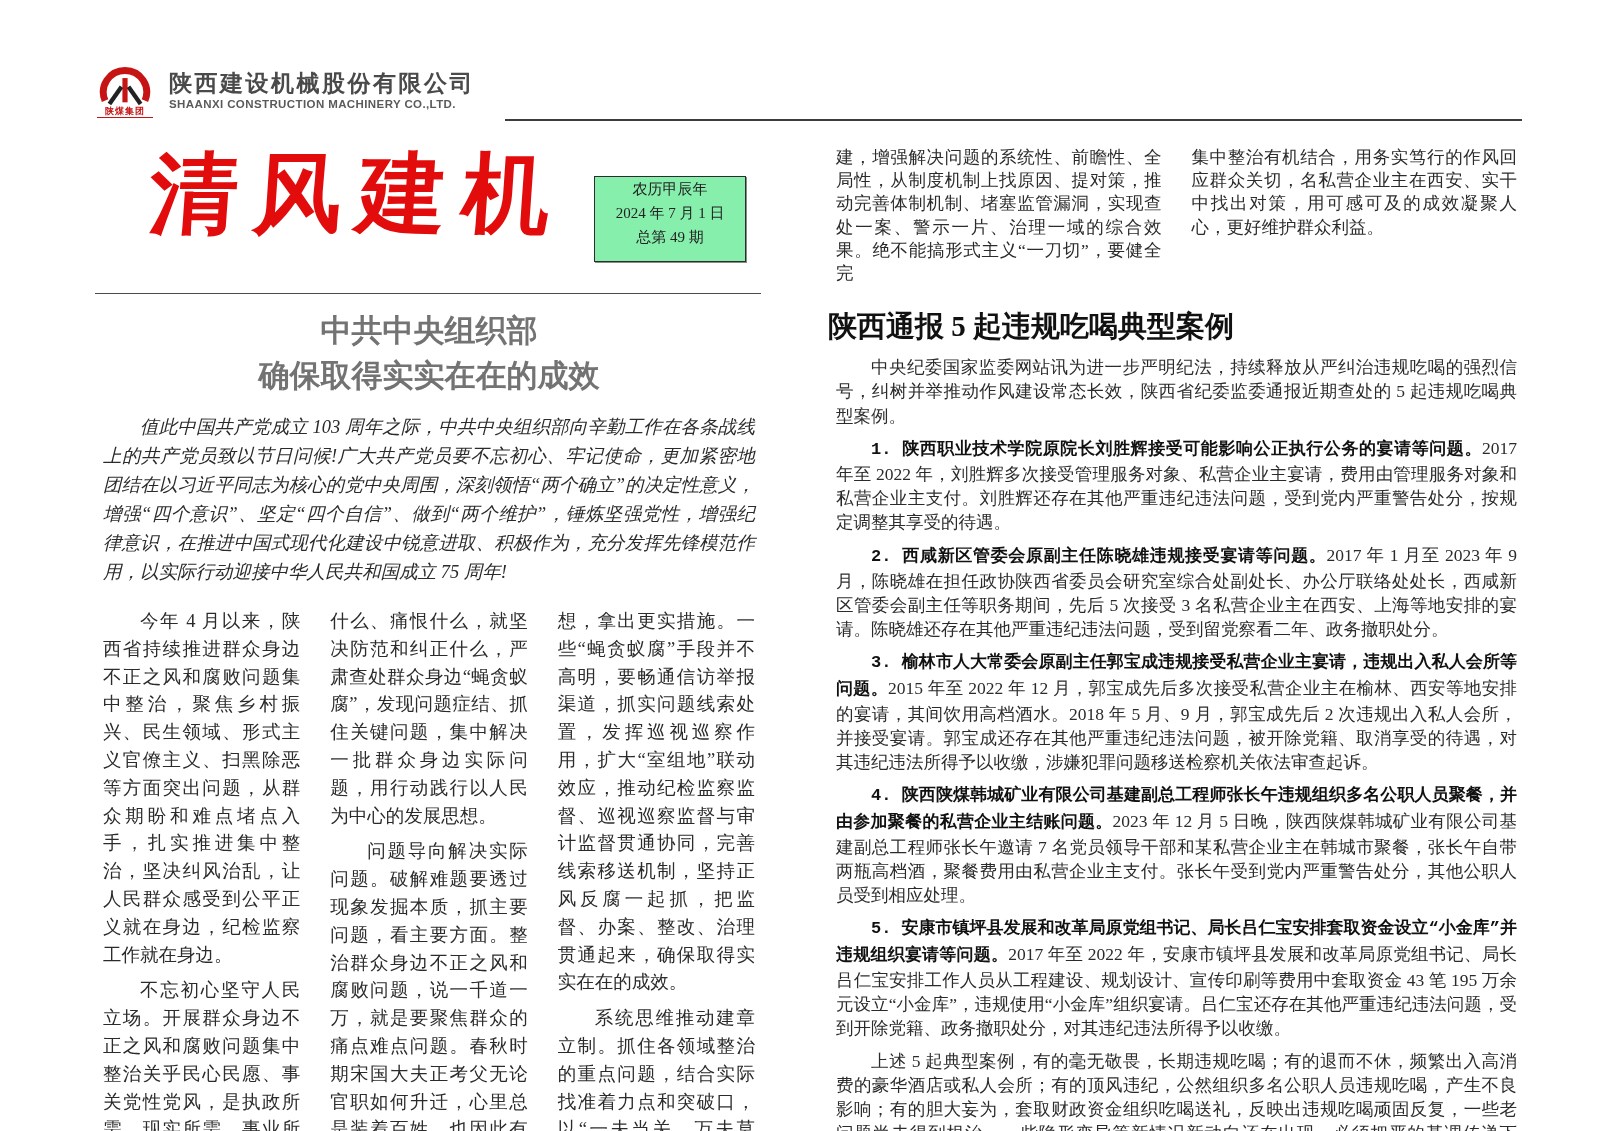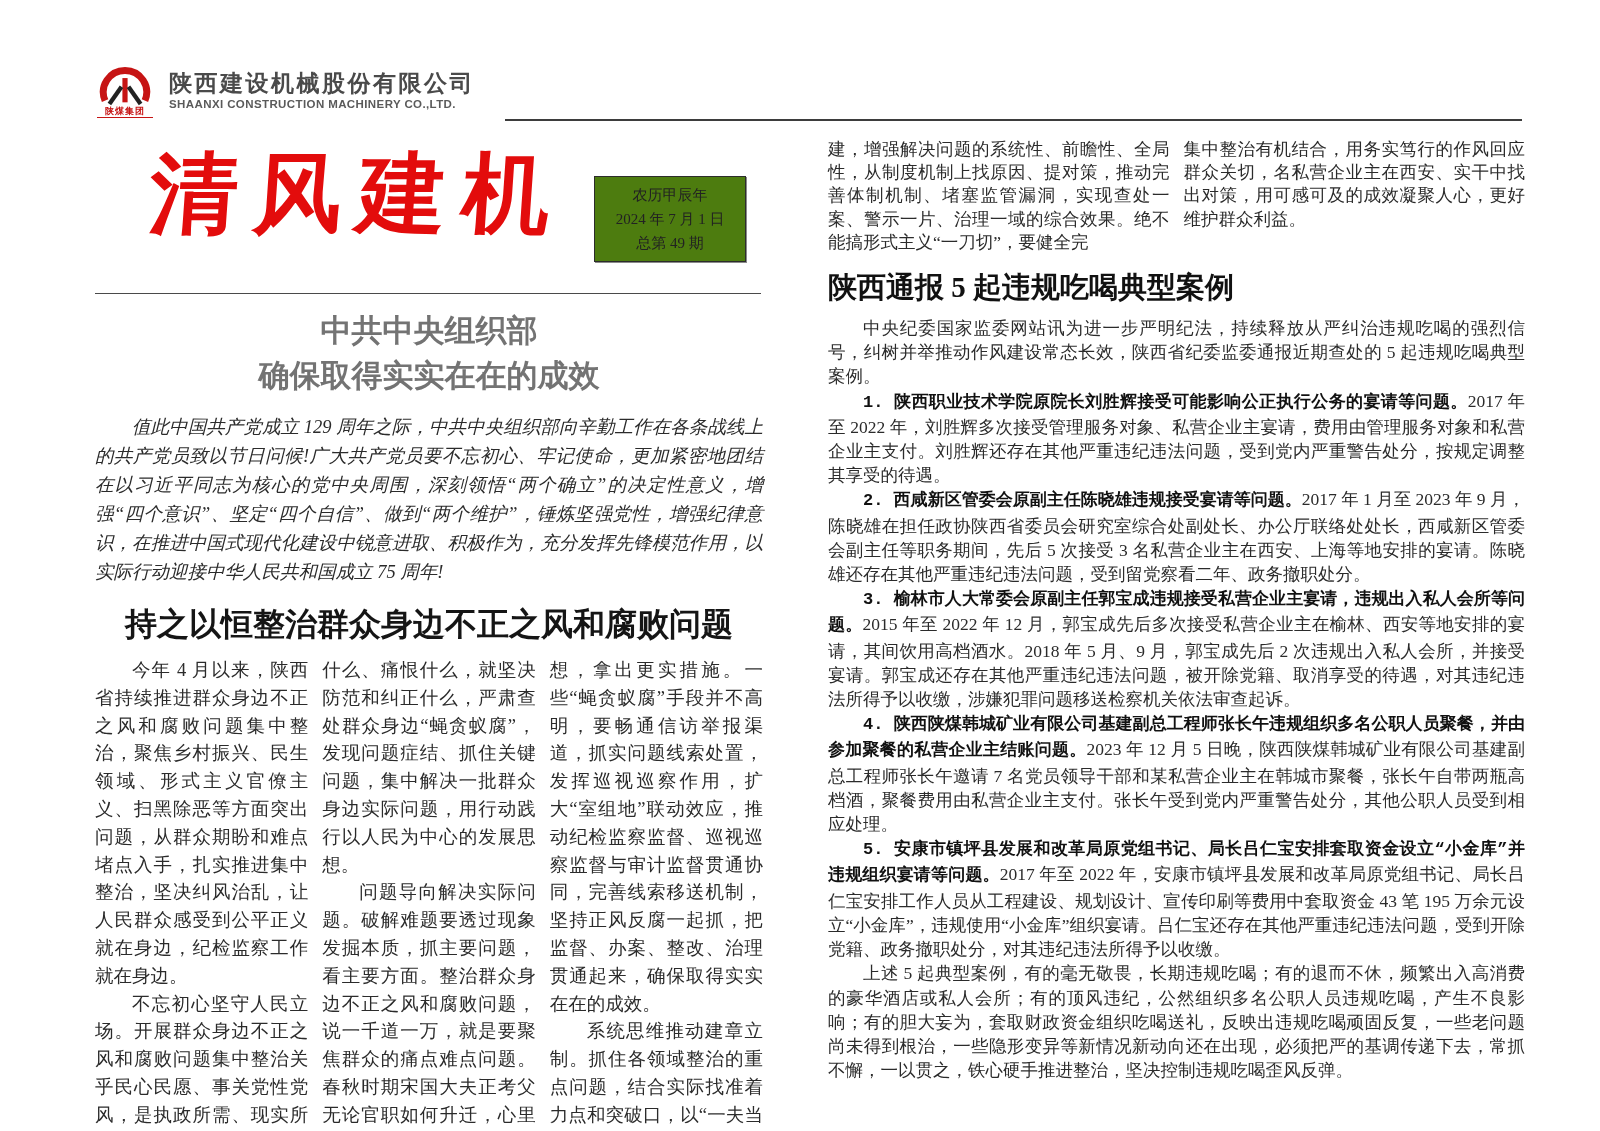--- a/index.html
+++ b/index.html
@@ -20,26 +20,26 @@
   .header-rule{position:absolute;top:119px;left:505px;width:1017px;border-top:2px solid #3d3d3d;}
   
   .masthead-title{
     position:absolute;top:140px;left:150px;
     font-size:88px;font-weight:bold;color:#e30c0c;letter-spacing:16px;
     line-height:110px;transform:skewX(-4deg);white-space:nowrap;
   }
   .issue-box{
     position:absolute;top:176px;left:594px;width:150px;height:84px;
     border:1.5px solid #2c2c2c;box-shadow:1px 1px 0 #8a8a8a;
-    display:flex;flex-direction:column;justify-content:center;align-items:center;
-    font-size:15px;line-height:24px;color:#222;background:#4d7c0f;
+    display:flex;flex-direction:column;align-items:center;
+    font-size:15px;line-height:24px;color:#222;background:#86efac;
   }
   .mid-rule{position:absolute;top:293px;left:95px;width:666px;border-top:1.5px solid #4a4a4a;}
   
-  .para{margin:0;text-align:justify;}
+  .para{margin:8px;text-align:justify;}
   .indent{text-indent:2em;}
   
   .left-half{position:absolute;top:302px;left:95px;width:668px;}
   .a1-head{ text-align:center;font-weight:bold;color:#737373;font-size:31px;line-height:45px;margin-top:6px;}
   .a1-body{margin-top:15px;font-size:18.5px;line-height:29px;font-style:italic;color:#2b2b2b;}
   .a2-head{margin-top:17px;text-align:center;font-weight:bold;color:#151515;font-size:32px;line-height:40px;white-space:nowrap;}
   .col-block{display:flex;gap:14px;margin-top:13px;}
   .col-block .news-col{flex:1 1 0;font-size:18.5px;line-height:27.8px;color:#2b2b2b;}
   
   .right-half{position:absolute;top:138px;left:828px;width:697px;}
@@ -80,23 +80,22 @@
     <span>2024 年 7 月 1 日</span>
     <span>总第 49 期</span>
   </div>
   <div class="mid-rule"></div>
 
   <div class="left-half">
     <div class="a1-head">
       <div>中共中央组织部</div>
       <div>确保取得实实在在的成效</div>
     </div>
-    <p class="para indent a1-body">值此中国共产党成立 129 周年之际，中共中央组织部向辛勤工作在各条战线上的共产党员致以节日问候!广大共产党员要不忘初心、牢记使命，更加紧密地团结在以习近平同志为核心的党中央周围，深刻领悟“两个确立”的决定性意义，增强“四个意识”、坚定“四个自信”、做到“两个维护”，锤炼坚强党性，增强纪律意识，在推进中国式现代化建设中锐意进取、积极作为，充分发挥先锋模范作用，以实际行动迎接中华人民共和国成立 75 周年!</p>
+    <p class="para indent a1-body">值此中国共产党成立 103 周年之际，中共中央组织部向辛勤工作在各条战线上的共产党员致以节日问候!广大共产党员要不忘初心、牢记使命，更加紧密地团结在以习近平同志为核心的党中央周围，深刻领悟“两个确立”的决定性意义，增强“四个意识”、坚定“四个自信”、做到“两个维护”，锤炼坚强党性，增强纪律意识，在推进中国式现代化建设中锐意进取、积极作为，充分发挥先锋模范作用，以实际行动迎接中华人民共和国成立 75 周年!</p>
 
-    <div class="a2-head">持之以恒整治群众身边不正之风和腐败问题</div>
     <div class="col-block" id="a2-cols">
         <div class="news-col">
           <p class="para indent">今年 4 月以来，陕西省持续推进群众身边不正之风和腐败问题集中整治，聚焦乡村振兴、民生领域、形式主义官僚主义、扫黑除恶等方面突出问题，从群众期盼和难点堵点入手，扎实推进集中整治，坚决纠风治乱，让人民群众感受到公平正义就在身边，纪检监察工作就在身边。</p>
           <p class="para indent">不忘初心坚守人民立场。开展群众身边不正之风和腐败问题集中整治关乎民心民愿、事关党性党风，是执政所需、现实所需、事业所需，也是推动全面从严治党向基层延伸、密切党同人民群众血肉联系的长期任务。要把严的基调、严的措施、严的氛围长期坚持下去，坚持人民群众反对</p>
         </div>
         <div class="news-col">
           <p class="para">什么、痛恨什么，就坚决防范和纠正什么，严肃查处群众身边“蝇贪蚁腐”，发现问题症结、抓住关键问题，集中解决一批群众身边实际问题，用行动践行以人民为中心的发展思想。</p>
           <p class="para indent">问题导向解决实际问题。破解难题要透过现象发掘本质，抓主要问题，看主要方面。整治群众身边不正之风和腐败问题，说一千道一万，就是要聚焦群众的痛点难点问题。春秋时期宋国大夫正考父无论官职如何升迁，心里总是装着百姓，也因此有了“一命而偻，再命而伛，三命而俯”的美谈。俯下身子多听多看，真诚倾听群众呼声、真实反映群众愿望，才能在解决问题时想群众所</p>
         </div>
         <div class="news-col">

